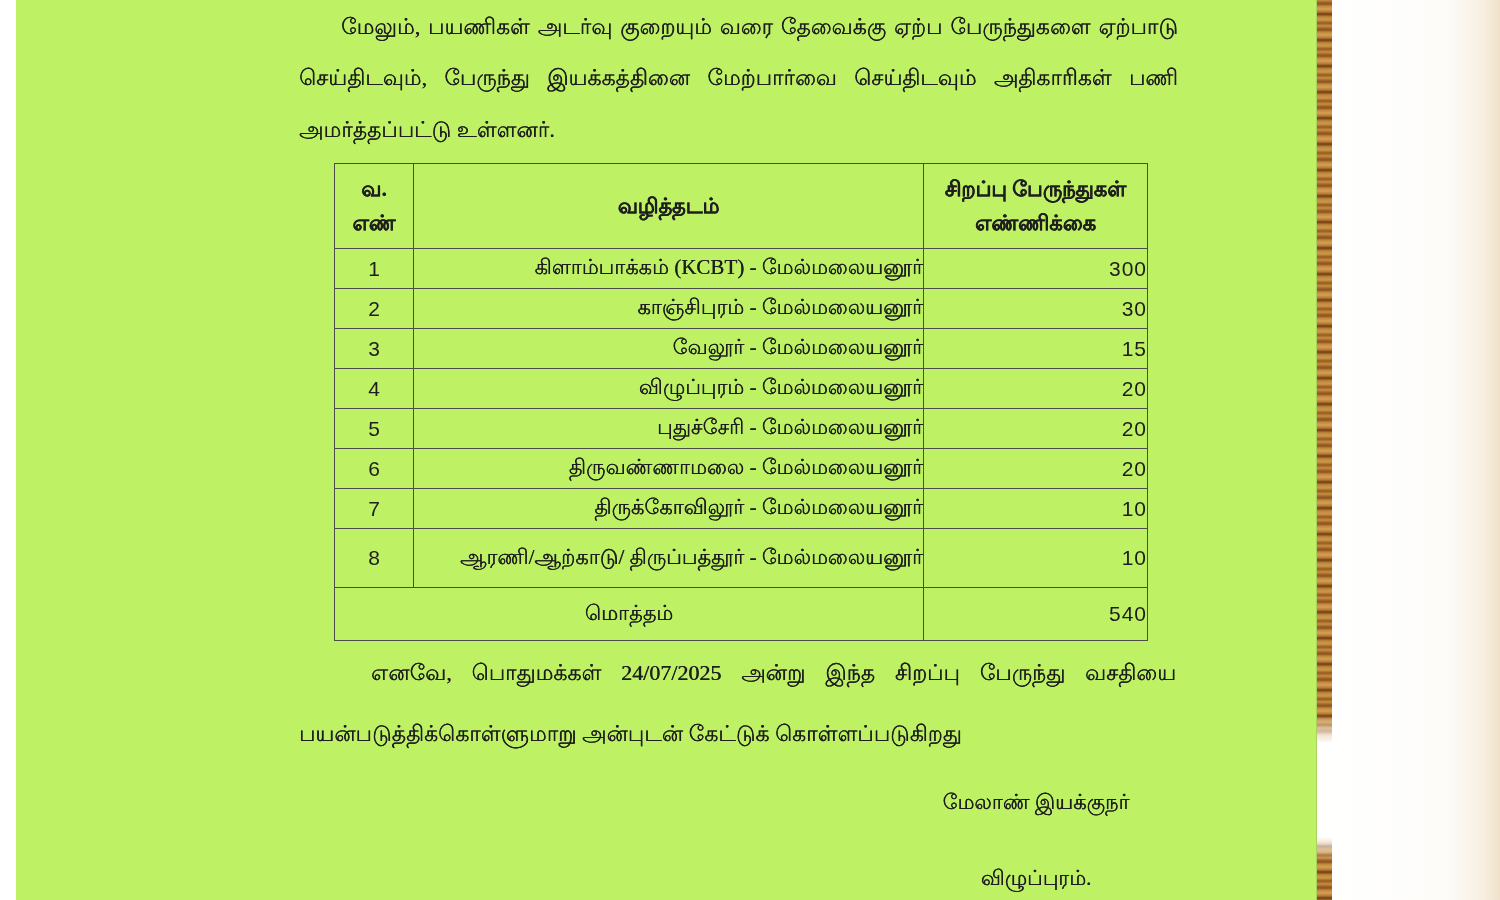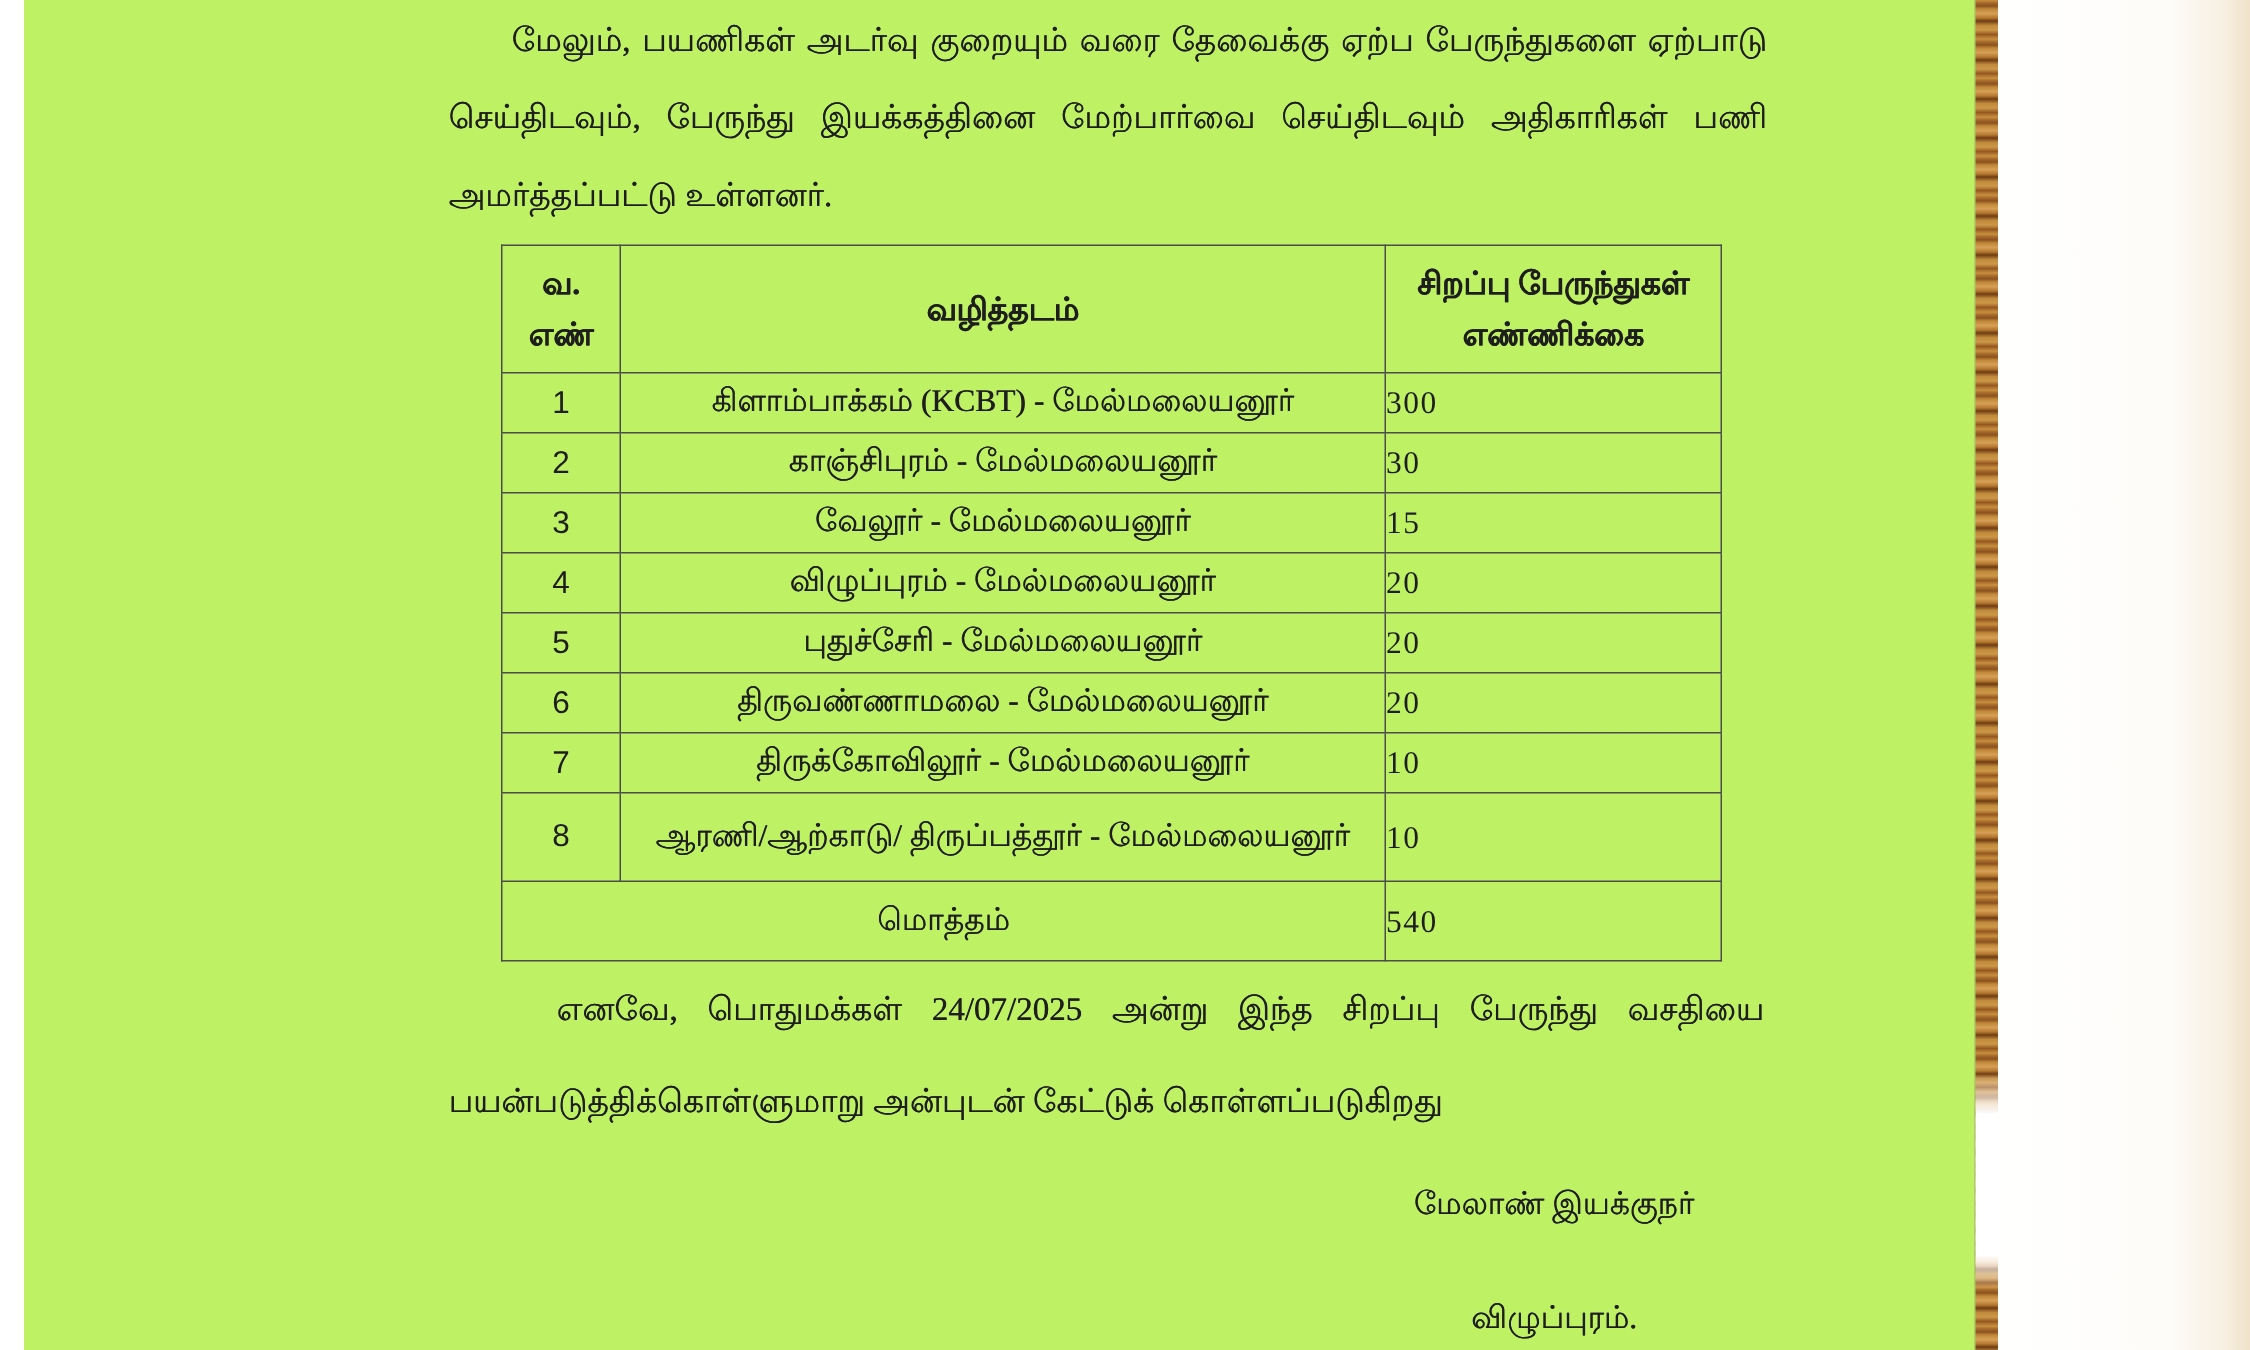--- a/index.html
+++ b/index.html
@@ -104,26 +104,26 @@
   .hdr-2line span { display: block; }
 
   .bus-table tbody td { height: 39px; font-size: 21px; }
   .bus-table tr.tall td { height: 58px; }
   .cell-no {
     text-align: center;
     font-family: "Liberation Sans", "DejaVu Sans", sans-serif;
     font-size: 19px;
   }
   .cell-route {
-    text-align: center; padding-left: 22px;
+    text-align: right; padding-left: 22px;
     text-shadow: 0.3px 0 0 currentColor;
   }
   .cell-count {
-    text-align: left;
-    font-family: Liberation Serif, serif;
+    text-align: right;
+    font-family: Liberation Sans, sans-serif;
     font-size: 19px;
     letter-spacing: 1px;
   }
   .bus-table tfoot td { height: 52px; font-size: 21px; }
   .total-label {
     text-align: center; font-size: 21px;
     text-shadow: 0.3px 0 0 currentColor;
     font-family: Liberation Serif, serif;
   }
 </style>

